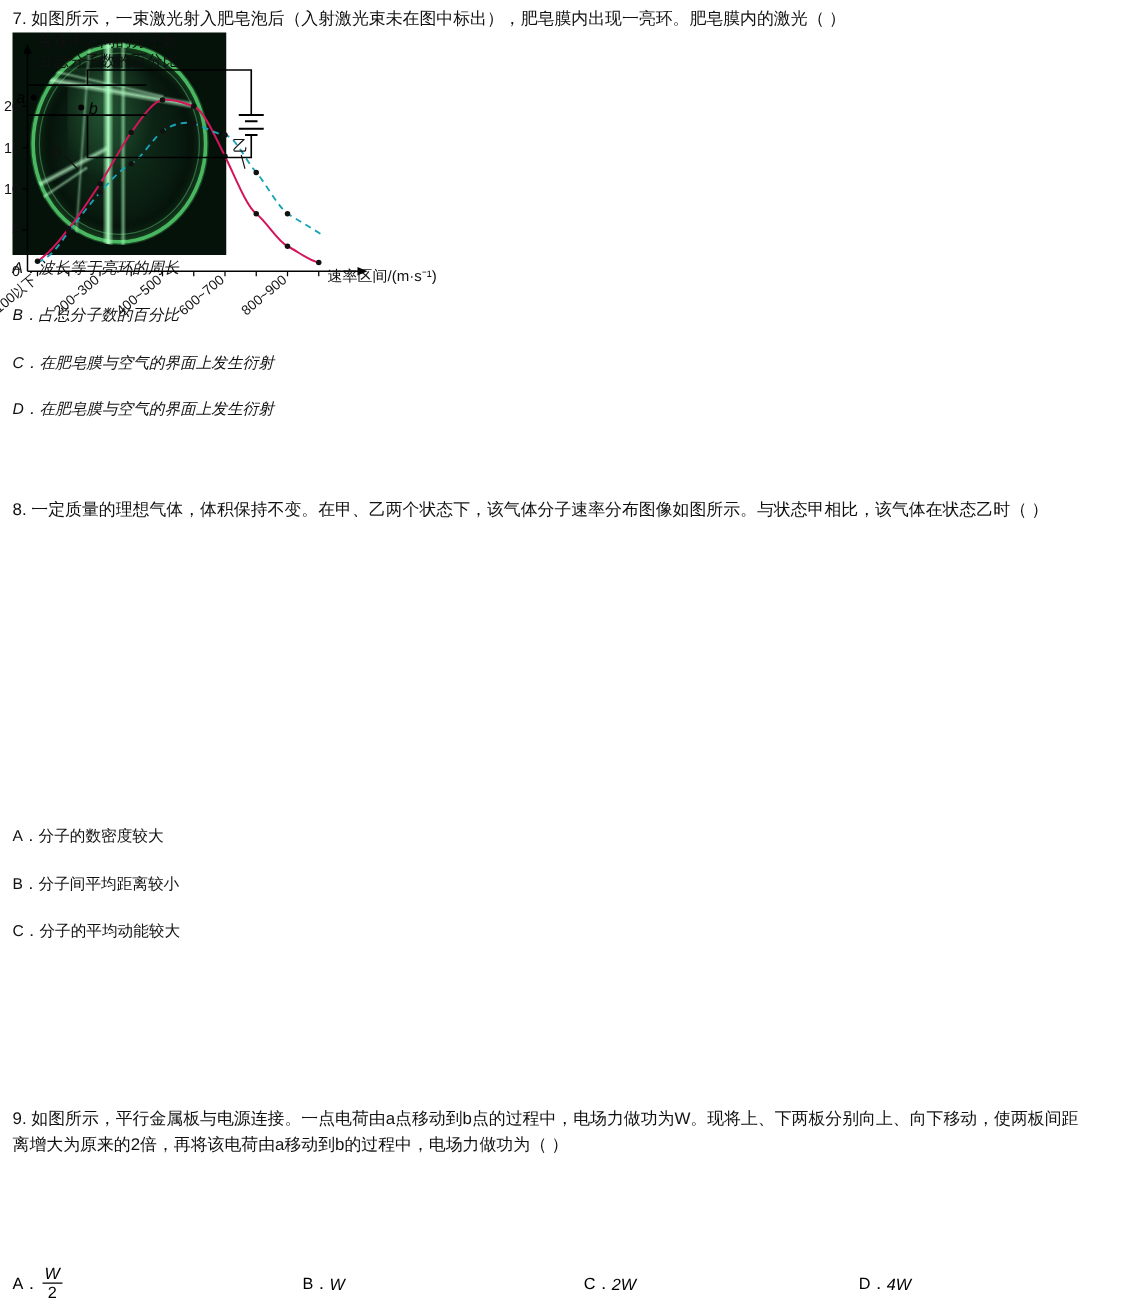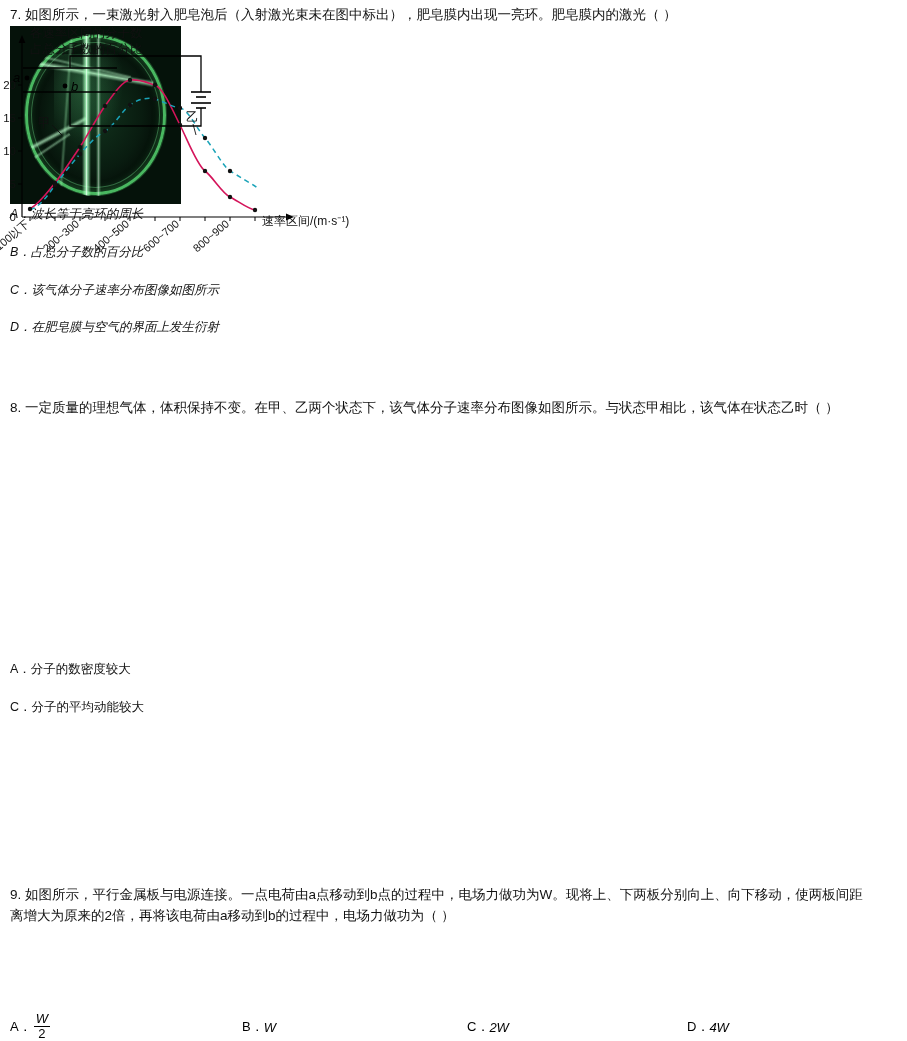--- a/index.html
+++ b/index.html
@@ -128,21 +128,21 @@
       <div class="diag d4"></div>
       <div class="vstripe vs3"></div>
       <div class="vstripe vs1"></div>
       <div class="vstripe vs2"></div>
     </div>
   </div>
 
   <div id="q7-opts">
     <div class="opt">A．波长等于亮环的周长</div>
     <div class="opt">B．占总分子数的百分比</div>
-    <div class="opt">C．该气体分子速率分布图像如图所示</div>
+    <div class="opt">C．在肥皂膜与空气的界面上发生衍射</div>
     <div class="opt">D．在肥皂膜与空气的界面上发生衍射</div>
   </div>
 
   <div id="q8">
     <div class="qstem">8. 一定质量的理想气体，体积保持不变。在甲、乙两个状态下，该气体分子速率分布图像如图所示。与状态甲相比，该气体在状态乙时（    ）</div>
   </div>
 
   <div id="q8-fig">
     <svg width="420" height="230" viewBox="0 0 420 230">
 
@@ -226,20 +226,21 @@
       <text x="38" y="102" font-size="12.5" fill="#111">甲</text>
       <line x1="52" y1="100" x2="62" y2="110" stroke="#111" stroke-width="0.9"></line>
 
       <text x="186" y="96" font-size="12.5" fill="#111">乙</text>
       <line x1="193" y1="99" x2="196" y2="110" stroke="#111" stroke-width="0.9"></line>
     </svg>
   </div>
 
   <div id="q8-opts">
     <div class="opt">A．分子的数密度较大</div>
+    <div class="opt">B．分子间平均距离较小</div>
     <div class="opt">C．分子的平均动能较大</div>
   </div>
 
   <div id="q9">
     <div class="qstem">9. 如图所示，平行金属板与电源连接。一点电荷由a点移动到b点的过程中，电场力做功为W。现将上、下两板分别向上、向下移动，使两板间距</div>
     <div class="qstem">离增大为原来的2倍，再将该电荷由a移动到b的过程中，电场力做功为（    ）</div>
   </div>
 
   <div id="q9-fig">
     <svg width="240" height="108" viewBox="0 0 240 108">

